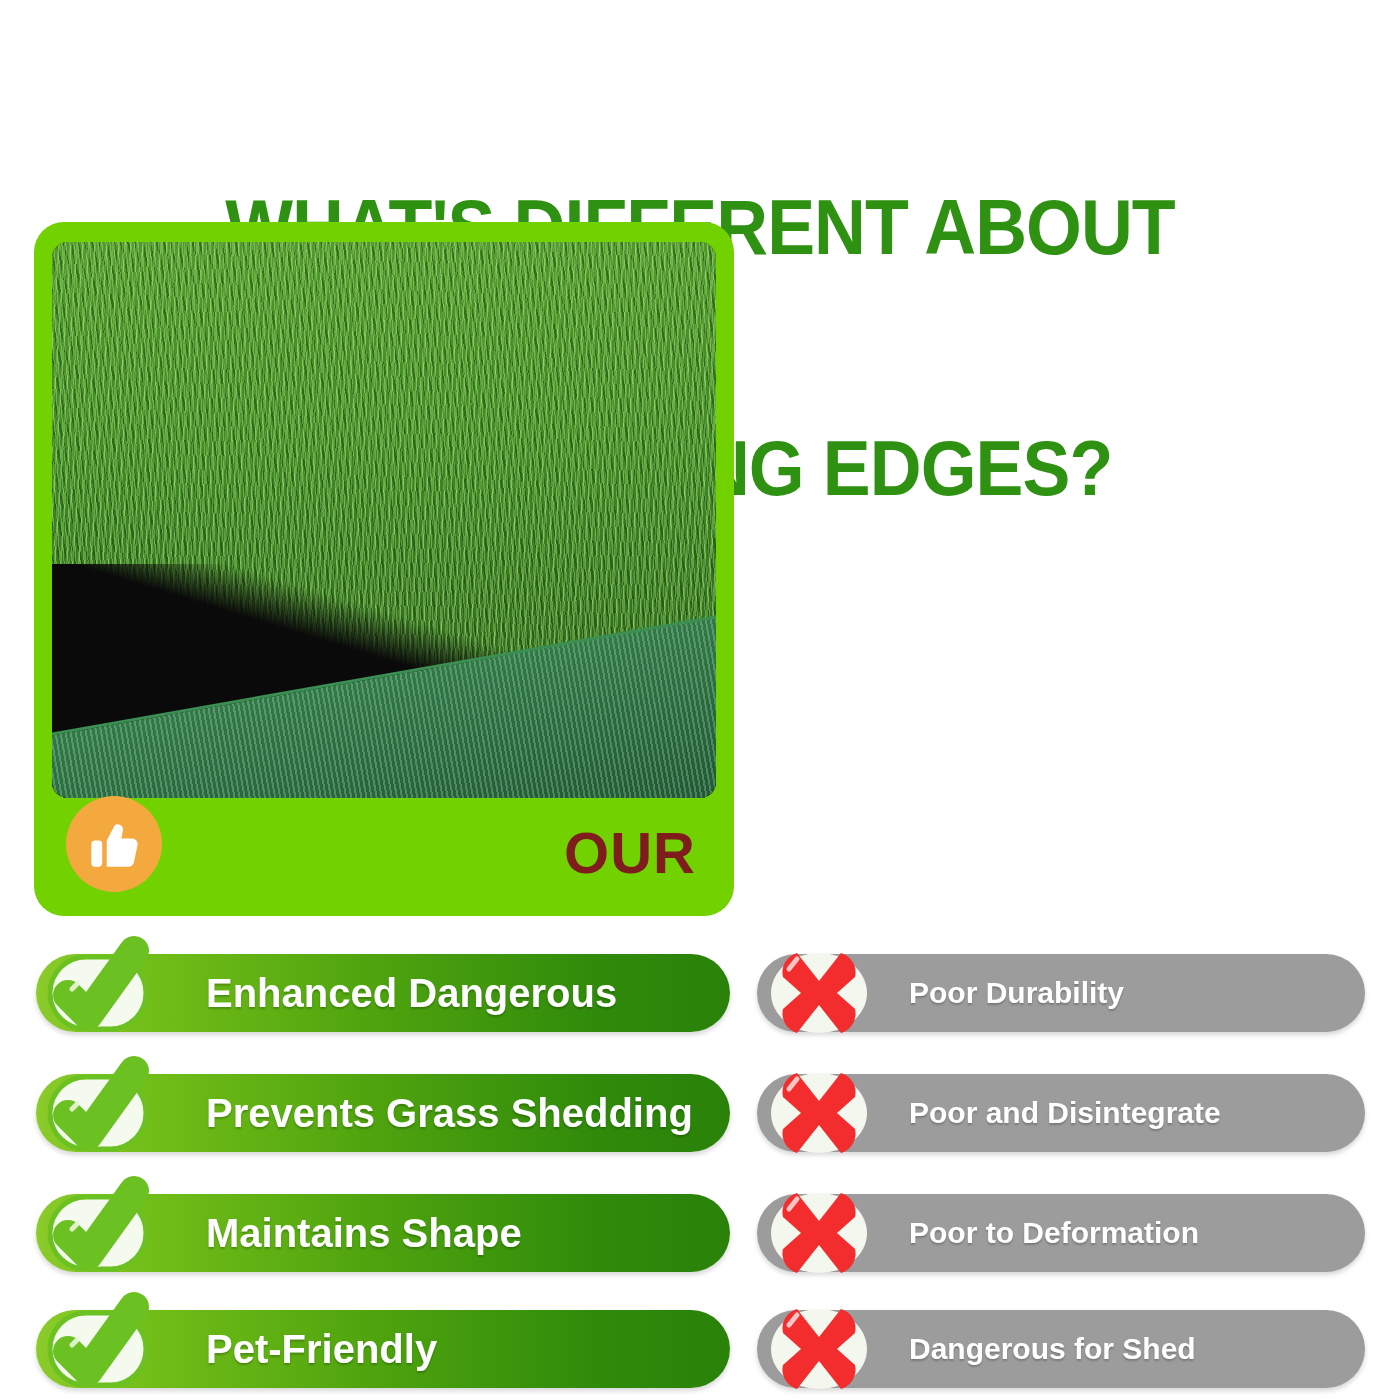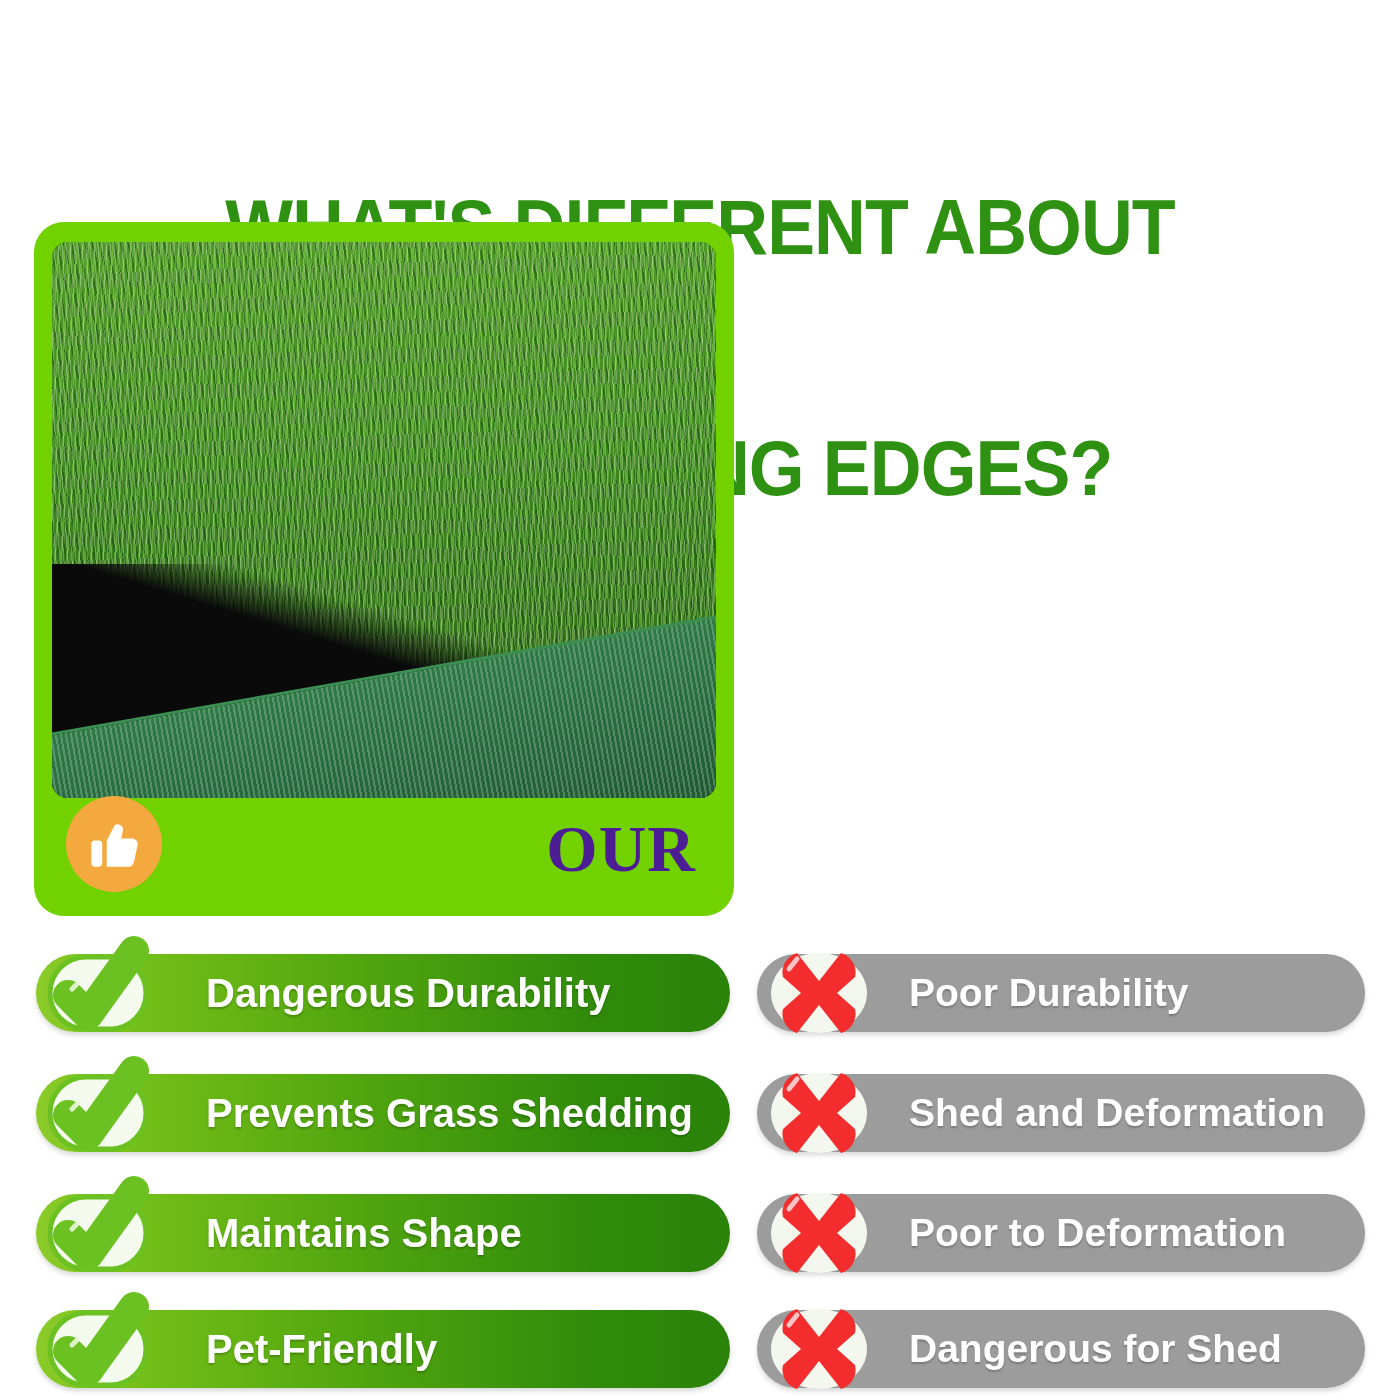--- a/index.html
+++ b/index.html
@@ -119,26 +119,25 @@
     position:absolute; left:2%; bottom:1%; width:70%; height:16%;
     background:
       linear-gradient(70deg, rgba(0,0,0,0) 48%, rgba(190,225,120,.8) 49%, rgba(0,0,0,0) 50%),
       linear-gradient(105deg, rgba(0,0,0,0) 38%, rgba(190,225,120,.7) 39%, rgba(0,0,0,0) 40%),
       linear-gradient(125deg, rgba(0,0,0,0) 60%, rgba(200,230,140,.7) 61%, rgba(0,0,0,0) 62%);
   }
 
   
   .panel-label{
     position:absolute;
-    color:#4c1d95;
+    color:#7f1d1d;
     font-weight:bold;
-    font-size:66px;
+    font-size:58px;
     letter-spacing:1px;
     line-height:1;
-    font-family:Liberation Serif, serif;
   }
   .label-our{ right:38px; bottom:34px; }
   .label-other{ right:24px; bottom:26px; }
 
   
   .thumb-badge{
     position:absolute;
     left:32px; bottom:24px;
     width:96px; height:96px;
     border-radius:50%;
@@ -187,21 +186,21 @@
   .pill-text{
     color:#ffffff;
     font-weight:bold;
     font-size:40px;
     letter-spacing:0px;
     white-space:nowrap;
     text-shadow:0 2px 2px rgba(0,0,0,.22);
   }
   .pill-pro .pill-text{ margin-left:170px; }
   .pill-con .pill-text{ margin-left:152px; }
-  .pill-con .pill-text{ font-size:39px; }
+  .pill-con .pill-text{ font-size:30px; }
 </style>
 </head>
 <body>
 
 <div class="title">
   <span class="title-line">WHAT'S DIFFERENT ABOUT</span>
   <span class="title-line">OUR HEMMING EDGES?</span>
 </div>
 
 <div class="panels">
@@ -229,21 +228,21 @@
 
   <div class="frow r0">
     <div class="pill pill-pro">
       <div class="badge">
         <svg viewBox="0 0 112 88" aria-hidden="true">
           <rect x="8" y="8" width="96" height="72" rx="36" fill="#F4FAEE" stroke="#6CC122" stroke-width="5"></rect>
           <path d="M26 46 L46 66 L92 2" fill="none" stroke="#6CC122" stroke-width="30" stroke-linecap="round" stroke-linejoin="round"></path>
           <path d="M30 40 L36 34" fill="none" stroke="#EAF7DC" stroke-width="5" stroke-linecap="round" opacity=".9"></path>
         </svg>
       </div>
-      <span class="pill-text">Dangerous Durability</span>
+      <span class="pill-text">Enhanced Dangerous</span>
     </div>
     <div class="pill pill-con">
       <div class="badge">
         <svg viewBox="0 0 112 88" aria-hidden="true">
           <ellipse cx="56" cy="44" rx="48" ry="40" fill="#F4F7EE"></ellipse>
           <path d="M34 4 L56 32 L78 4 a20 20 0 0 1 14 24 L74 44 L92 60 a20 20 0 0 1 -14 24 L56 56 L34 84 a20 20 0 0 1 -14 -24 L38 44 L20 28 a20 20 0 0 1 14 -24 Z" fill="#F32D2D"></path>
           <path d="M34 10 L26 20" fill="none" stroke="#FFE0E0" stroke-width="5" stroke-linecap="round" opacity=".85"></path>
         </svg>
       </div>
       <span class="pill-text">Poor Durability</span>
@@ -262,21 +261,21 @@
       <span class="pill-text">Prevents Grass Shedding</span>
     </div>
     <div class="pill pill-con">
       <div class="badge">
         <svg viewBox="0 0 112 88" aria-hidden="true">
           <ellipse cx="56" cy="44" rx="48" ry="40" fill="#F4F7EE"></ellipse>
           <path d="M34 4 L56 32 L78 4 a20 20 0 0 1 14 24 L74 44 L92 60 a20 20 0 0 1 -14 24 L56 56 L34 84 a20 20 0 0 1 -14 -24 L38 44 L20 28 a20 20 0 0 1 14 -24 Z" fill="#F32D2D"></path>
           <path d="M34 10 L26 20" fill="none" stroke="#FFE0E0" stroke-width="5" stroke-linecap="round" opacity=".85"></path>
         </svg>
       </div>
-      <span class="pill-text">Shed and Deformation</span>
+      <span class="pill-text">Poor and Disintegrate</span>
     </div>
   </div>
 
   <div class="frow r2">
     <div class="pill pill-pro">
       <div class="badge">
         <svg viewBox="0 0 112 88" aria-hidden="true">
           <rect x="8" y="8" width="96" height="72" rx="36" fill="#F4FAEE" stroke="#6CC122" stroke-width="5"></rect>
           <path d="M26 46 L46 66 L92 2" fill="none" stroke="#6CC122" stroke-width="30" stroke-linecap="round" stroke-linejoin="round"></path>
           <path d="M30 40 L36 34" fill="none" stroke="#EAF7DC" stroke-width="5" stroke-linecap="round" opacity=".9"></path>

